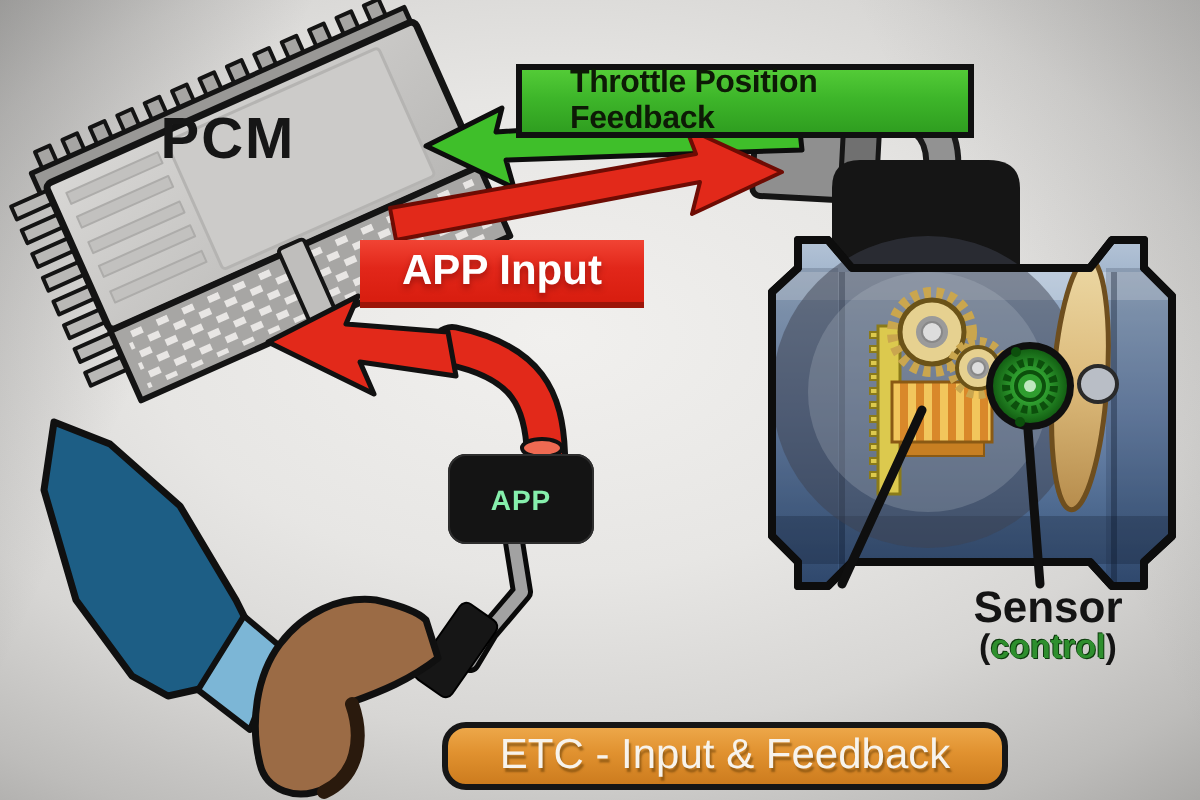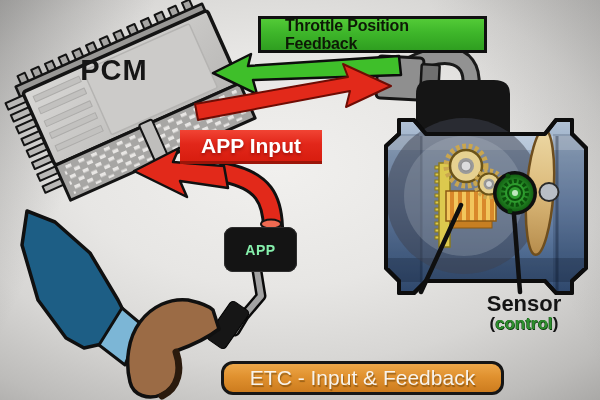--- a/index.html
+++ b/index.html
@@ -8,25 +8,25 @@
     font-family:"Liberation Sans",sans-serif;
     background:
       linear-gradient(115deg, rgba(50,50,50,0.30) 0%, rgba(50,50,50,0) 20%),
       linear-gradient(245deg, rgba(70,70,70,0.18) 0%, rgba(70,70,70,0) 22%),
       radial-gradient(95% 85% at 46% 42%, #f1f0ee 0%, #e7e6e4 35%, #d7d6d4 58%, #bdbcba 78%, #9b9a98 97%);
   }
   #art{position:absolute;left:0;top:0;}
   .ov{position:absolute;box-sizing:border-box;}
   .pcm-text{left:72px;top:54px;width:84px;text-align:center;
     font-weight:bold;font-size:29px;letter-spacing:1px;color:#161616;}
-  .green-banner{left:258px;top:16px;width:229px;height:37px;
+  .green-banner{left:258px;top:32px;width:229px;height:37px;
     background:linear-gradient(#53cb37 0%,#3eb62a 45%,#2f9e20 100%);
     border:3px solid #101010;display:flex;align-items:center;justify-content:center;
     font-weight:bold;font-size:16px;letter-spacing:-0.2px;color:#0d1a06;padding-left:24px;}
-  .app-banner{left:180px;top:130px;width:142px;height:34px;
+  .app-banner{left:180px;top:120px;width:142px;height:34px;
     background:linear-gradient(#f14434 0%,#e2271a 45%,#d81d0f 100%);
     border-bottom:3px solid #9c1509;
     display:flex;align-items:center;justify-content:center;
     font-weight:bold;font-size:21px;color:#ffffff;text-shadow:0 2px 3px rgba(90,0,0,0.45);}
   .app-label{left:224px;top:227px;width:73px;height:45px;
     background:#141414;border-radius:9px;box-shadow:inset 0 0 0 1px #2e2e2e;
     display:flex;align-items:center;justify-content:center;
     font-weight:bold;font-size:14px;letter-spacing:0.5px;color:#86efac;}
   .part-label{text-align:center;color:#141414;line-height:1.05;}
   .part-label .big{font-weight:bold;font-size:22px;display:block;}

